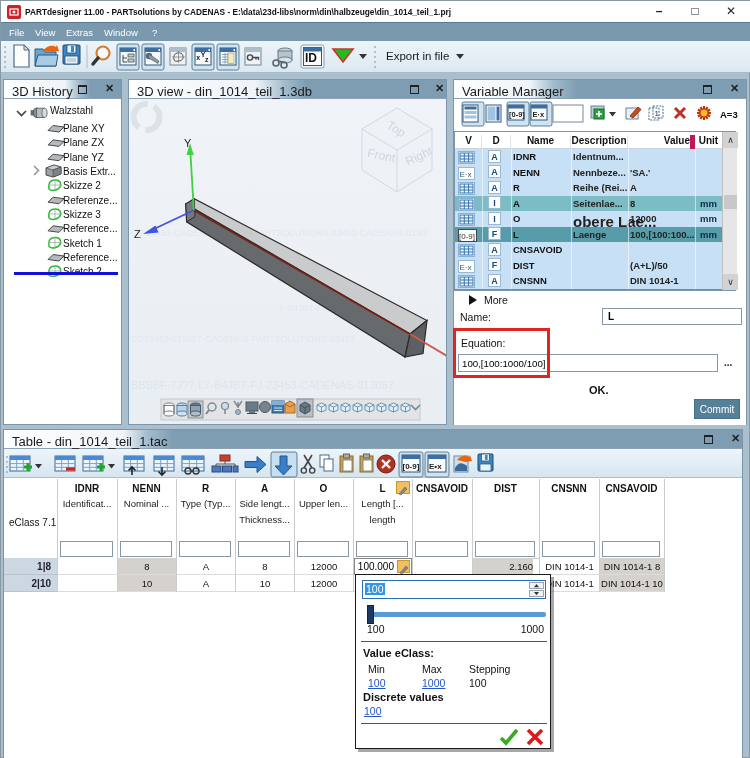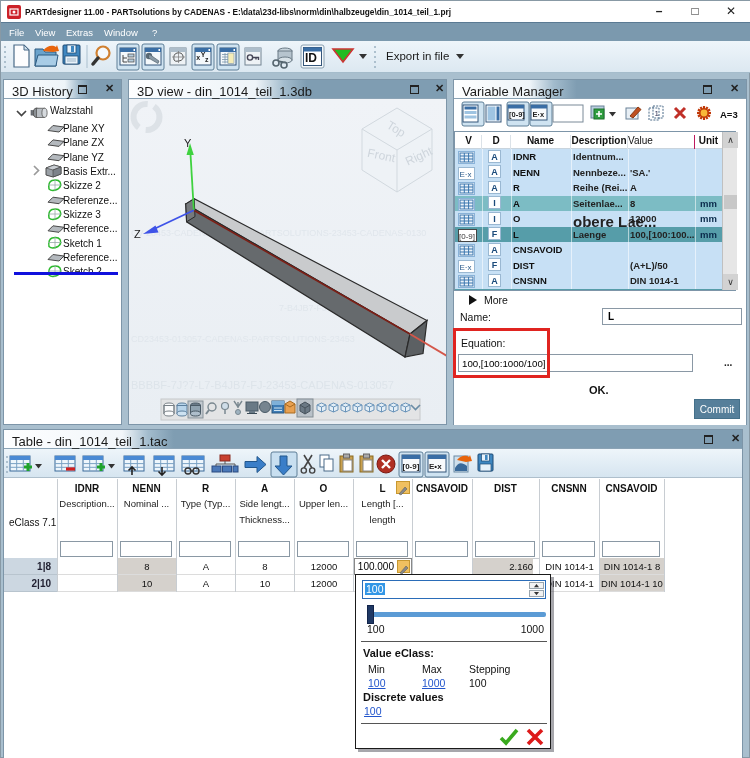--- a/index.html
+++ b/index.html
@@ -471,21 +471,21 @@
             <circle cx="7" cy="7" r="3.4" fill="#f8b838"></circle>
           </g>
       <text x="266" y="19" font-family="Liberation Sans" font-size="9.5" font-weight="bold" fill="#111">A=3</text>
       </svg>
       <div style="position:absolute;left:0;top:32px;width:282px;height:160px;border:1px solid #7d95a8;background:#fff">
       <div style="position:absolute;left:0;top:0;width:267px;height:17px;background:#fff;border-bottom:1px solid #c9d4dd"></div>
       <div style="position:absolute;left:1px;top:3px;width:26px;height:15px;font-size:10px;font-weight:bold;color:#111;text-align:center;border-right:1px solid #dbe2e8">V</div>
       <div style="position:absolute;left:27px;top:3px;width:29px;height:15px;font-size:10px;font-weight:bold;color:#111;text-align:center;border-right:1px solid #dbe2e8">D</div>
       <div style="position:absolute;left:56px;top:3px;width:60px;height:15px;font-size:10px;font-weight:bold;color:#111;text-align:center;border-right:1px solid #dbe2e8">Name</div>
       <div style="position:absolute;left:116px;top:3px;width:57px;height:15px;font-size:10px;font-weight:bold;color:#111;text-align:center;border-right:1px solid #dbe2e8">Description</div>
-      <div style="position:absolute;left:173px;top:3px;width:67px;height:15px;font-size:10px;font-weight:normal;color:#111;text-align:left;border-right:1px solid #be185d">Value</div>
+      <div style="position:absolute;left:173px;top:3px;width:67px;height:15px;font-size:10px;font-weight:bold;color:#111;text-align:right;border-right:5px solid #be185d">Value</div>
       <div style="position:absolute;left:240px;top:3px;width:28px;height:15px;font-size:10px;font-weight:bold;color:#111;text-align:center;border-right:1px solid #dbe2e8">Unit</div>
       <div style="position:absolute;left:0;top:17px;width:267px;height:15.5px;background:#c7e0f5">
       <span style="position:absolute;left:3px;top:1px"><svg width="17" height="13">
                 <rect x="0.5" y="0.5" width="16" height="12" fill="#fff" stroke="#89b2d8"></rect>
                 <rect x="2" y="2" width="13" height="9" fill="#eaf2fa" stroke="#3a76ae" stroke-width="1"></rect>
                 <line x1="2" y1="5" x2="15" y2="5" stroke="#3a76ae"></line>
                 <line x1="2" y1="8" x2="15" y2="8" stroke="#3a76ae"></line>
                 <line x1="6.3" y1="2" x2="6.3" y2="11" stroke="#3a76ae"></line>
                 <line x1="10.6" y1="2" x2="10.6" y2="11" stroke="#3a76ae"></line>
               </svg></span>
@@ -657,21 +657,21 @@
       </div>
       <svg width="12" height="12" style="position:absolute;left:13px;top:195px">
           <path d="M2 1 L10 6 L2 11 Z" fill="#111"></path>
         </svg>
       <div style="position:absolute;left:30px;top:195px;font-size:10.5px;color:#111">More</div>
       <div style="position:absolute;left:6px;top:212px;font-size:10.5px;color:#111">Name:</div>
       <div style="position:absolute;left:148px;top:209px;width:140px;height:17px;background:#fff;border:1px solid #8a98a5">
           <span style="position:absolute;left:5px;top:2px;font-size:10px;font-weight:bold">L</span>
         </div>
       <div style="position:absolute;left:7px;top:238px;font-size:10.5px;color:#111">Equation:</div>
-      <div style="position:absolute;left:4px;top:255px;width:235px;height:18px;background:#fff;border:1px solid #8a98a5">
+      <div style="position:absolute;left:4px;top:255px;width:260px;height:18px;background:#fff;border:1px solid #8a98a5">
           <span style="position:absolute;left:3px;top:3px;font-size:9.7px">100,[100:1000/100]</span>
         </div>
       <div style="position:absolute;left:270px;top:258px;font-size:10px;font-weight:bold;color:#222">...</div>
       <div style="position:absolute;left:-1px;top:229px;width:97px;height:50px;border:3px solid #e02420"></div>
       <div style="position:absolute;left:135px;top:285px;font-size:11px;font-weight:bold;color:#111">OK.</div>
       <div style="position:absolute;left:240px;top:300px;width:46px;height:20px;background:#567f9a;border:1px solid #44708a;color:#fff;font-size:10px;text-align:center;line-height:19px">Commit</div>
       </div>
   </div>
 
   <div class="panel" id="tablepanel" style="left:2px;top:428px;width:740px;height:329px">
@@ -812,21 +812,21 @@
       <i style="position:absolute;left:172px;top:0;width:1px;height:113px;background:#c8cdd2"></i>
       <i style="position:absolute;left:231px;top:0;width:1px;height:113px;background:#c8cdd2"></i>
       <i style="position:absolute;left:290px;top:0;width:1px;height:113px;background:#c8cdd2"></i>
       <i style="position:absolute;left:349px;top:0;width:1px;height:113px;background:#c8cdd2"></i>
       <i style="position:absolute;left:408px;top:0;width:1px;height:113px;background:#c8cdd2"></i>
       <i style="position:absolute;left:468px;top:0;width:1px;height:113px;background:#c8cdd2"></i>
       <i style="position:absolute;left:535px;top:0;width:1px;height:113px;background:#c8cdd2"></i>
       <i style="position:absolute;left:595px;top:0;width:1px;height:113px;background:#c8cdd2"></i>
       <i style="position:absolute;left:660px;top:0;width:1px;height:113px;background:#c8cdd2"></i>
       <div style="position:absolute;left:53px;top:4px;width:60px;text-align:center;font-size:10px;font-weight:bold;color:#111">IDNR</div>
-      <div style="position:absolute;left:53px;top:19px;width:60px;text-align:center;font-size:9.5px;color:#222">Description...</div>
+      <div style="position:absolute;left:53px;top:19px;width:60px;text-align:center;font-size:9.5px;color:#222">Identificat...</div>
       <div style="position:absolute;left:113px;top:4px;width:59px;text-align:center;font-size:10px;font-weight:bold;color:#111">NENN</div>
       <div style="position:absolute;left:113px;top:19px;width:59px;text-align:center;font-size:9.5px;color:#222">Nominal ...</div>
       <div style="position:absolute;left:172px;top:4px;width:59px;text-align:center;font-size:10px;font-weight:bold;color:#111">R</div>
       <div style="position:absolute;left:172px;top:19px;width:59px;text-align:center;font-size:9.5px;color:#222">Type (Typ...</div>
       <div style="position:absolute;left:231px;top:4px;width:59px;text-align:center;font-size:10px;font-weight:bold;color:#111">A</div>
       <div style="position:absolute;left:231px;top:19px;width:59px;text-align:center;font-size:9.5px;color:#222">Side lengt...</div>
       <div style="position:absolute;left:231px;top:35px;width:59px;text-align:center;font-size:9.5px;color:#222">Thickness...</div>
       <div style="position:absolute;left:290px;top:4px;width:59px;text-align:center;font-size:10px;font-weight:bold;color:#111">O</div>
       <div style="position:absolute;left:290px;top:19px;width:59px;text-align:center;font-size:9.5px;color:#222">Upper len...</div>
       <div style="position:absolute;left:349px;top:4px;width:59px;text-align:center;font-size:10px;font-weight:bold;color:#111">L</div>

